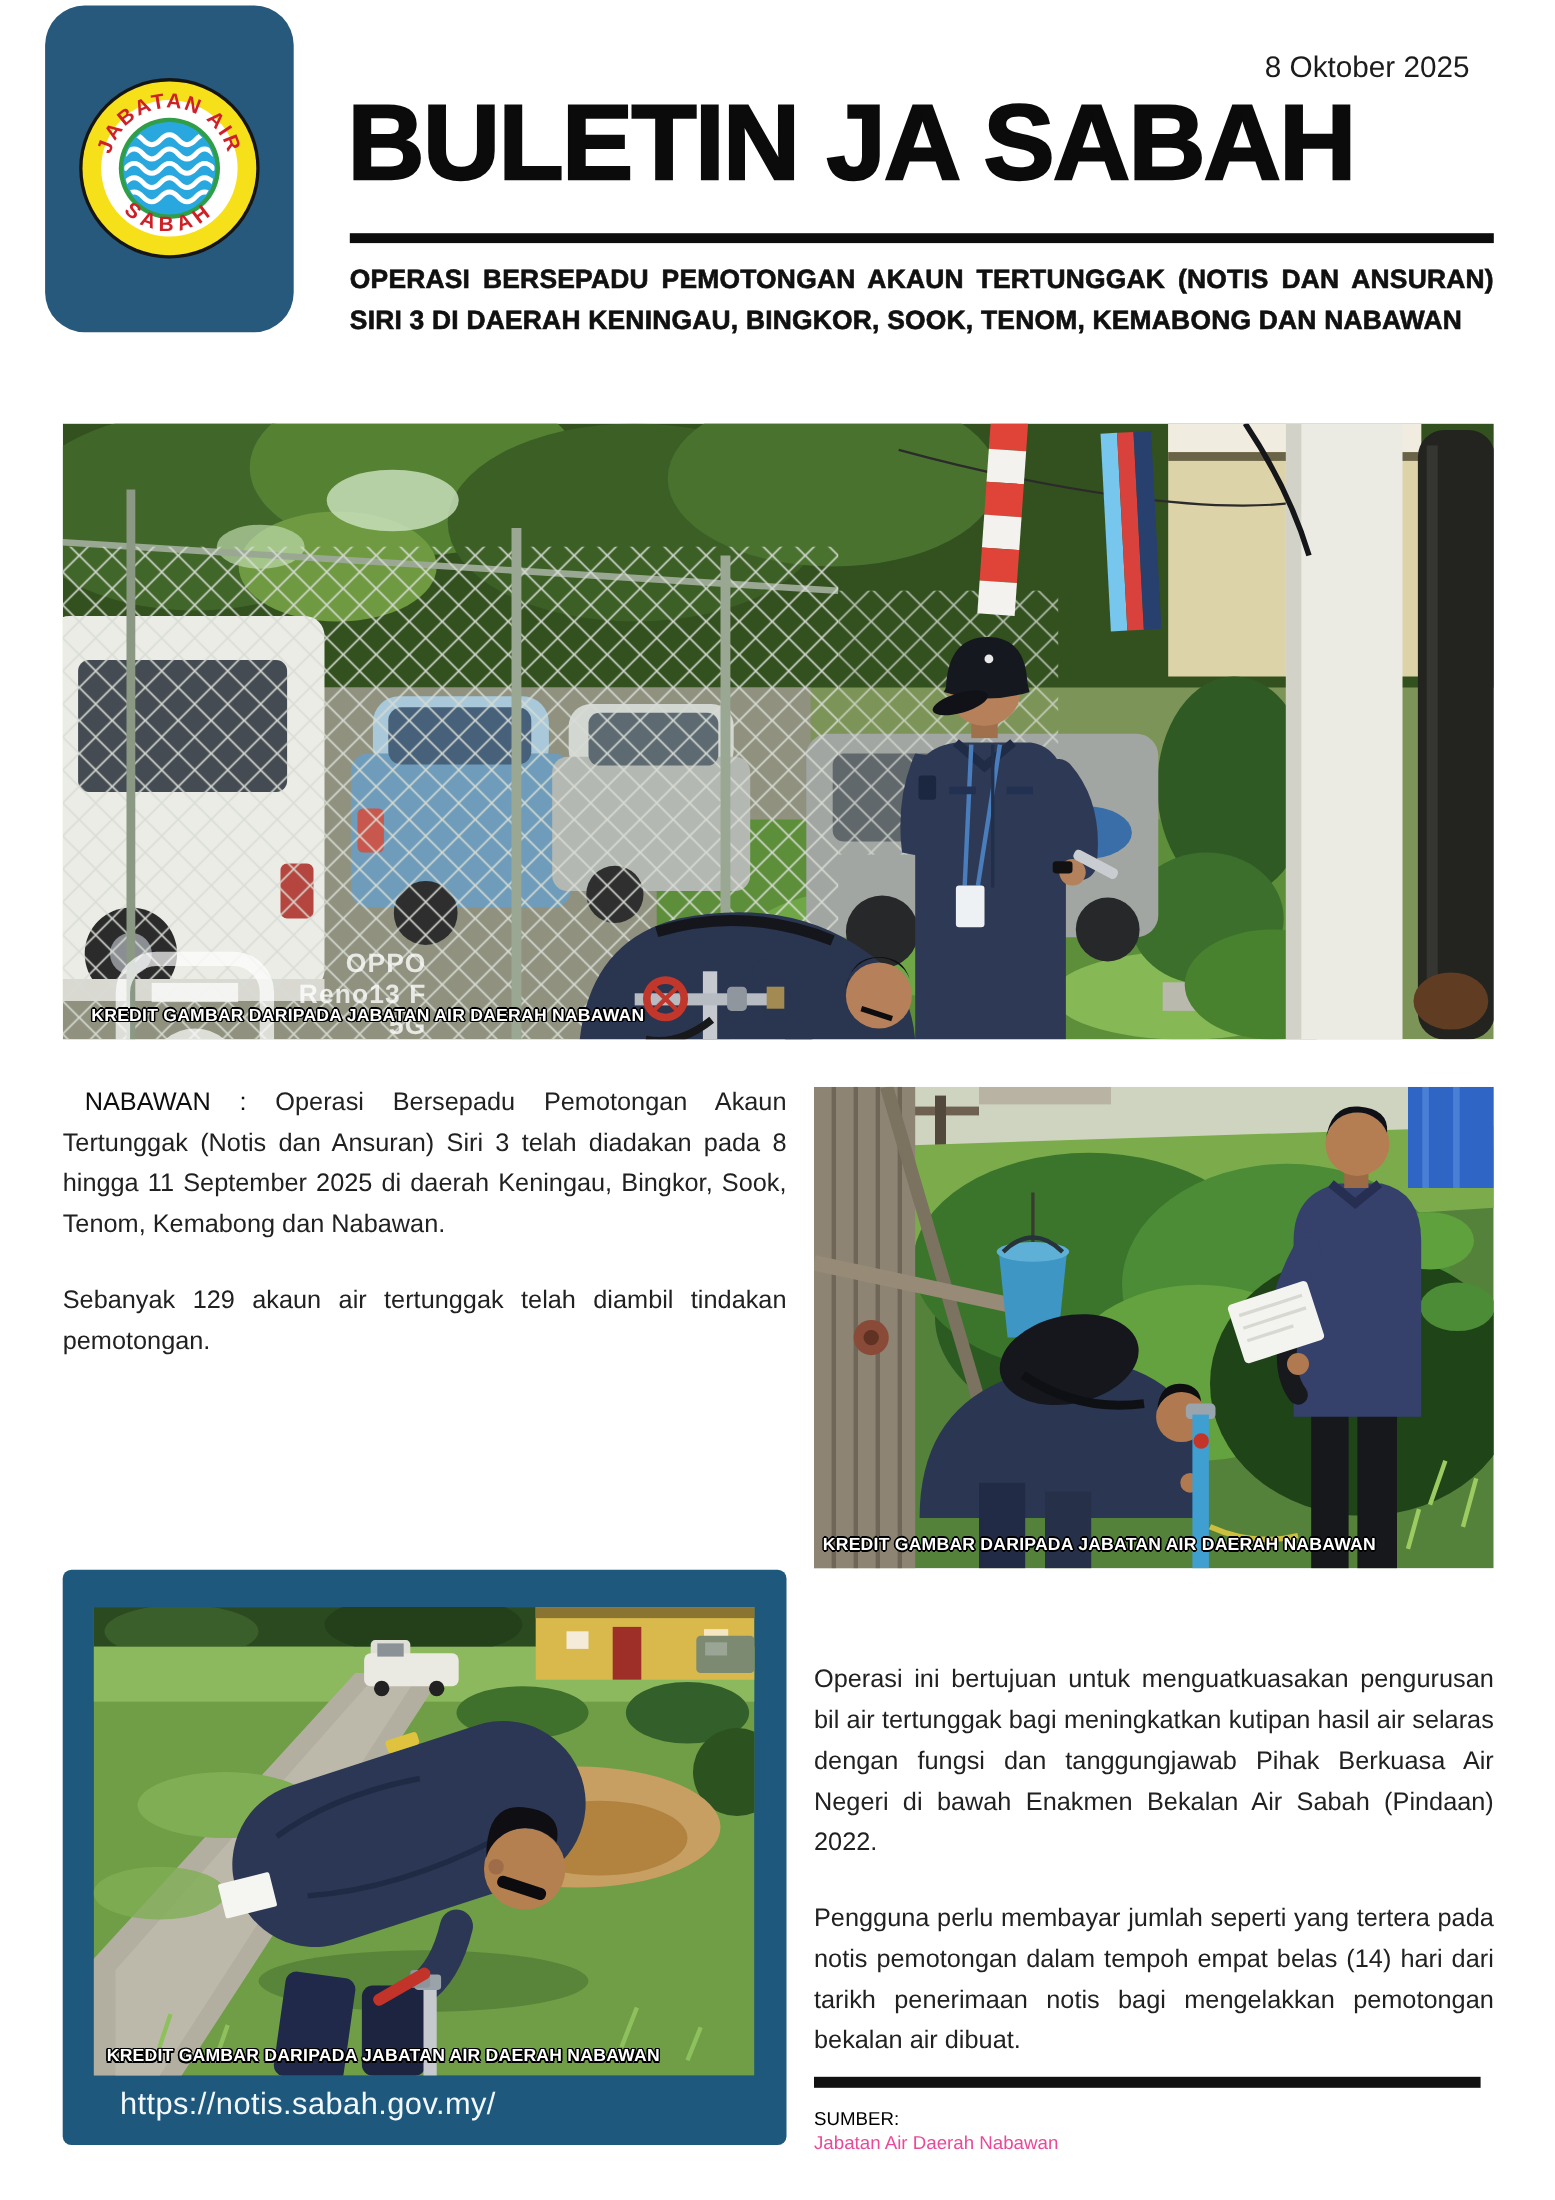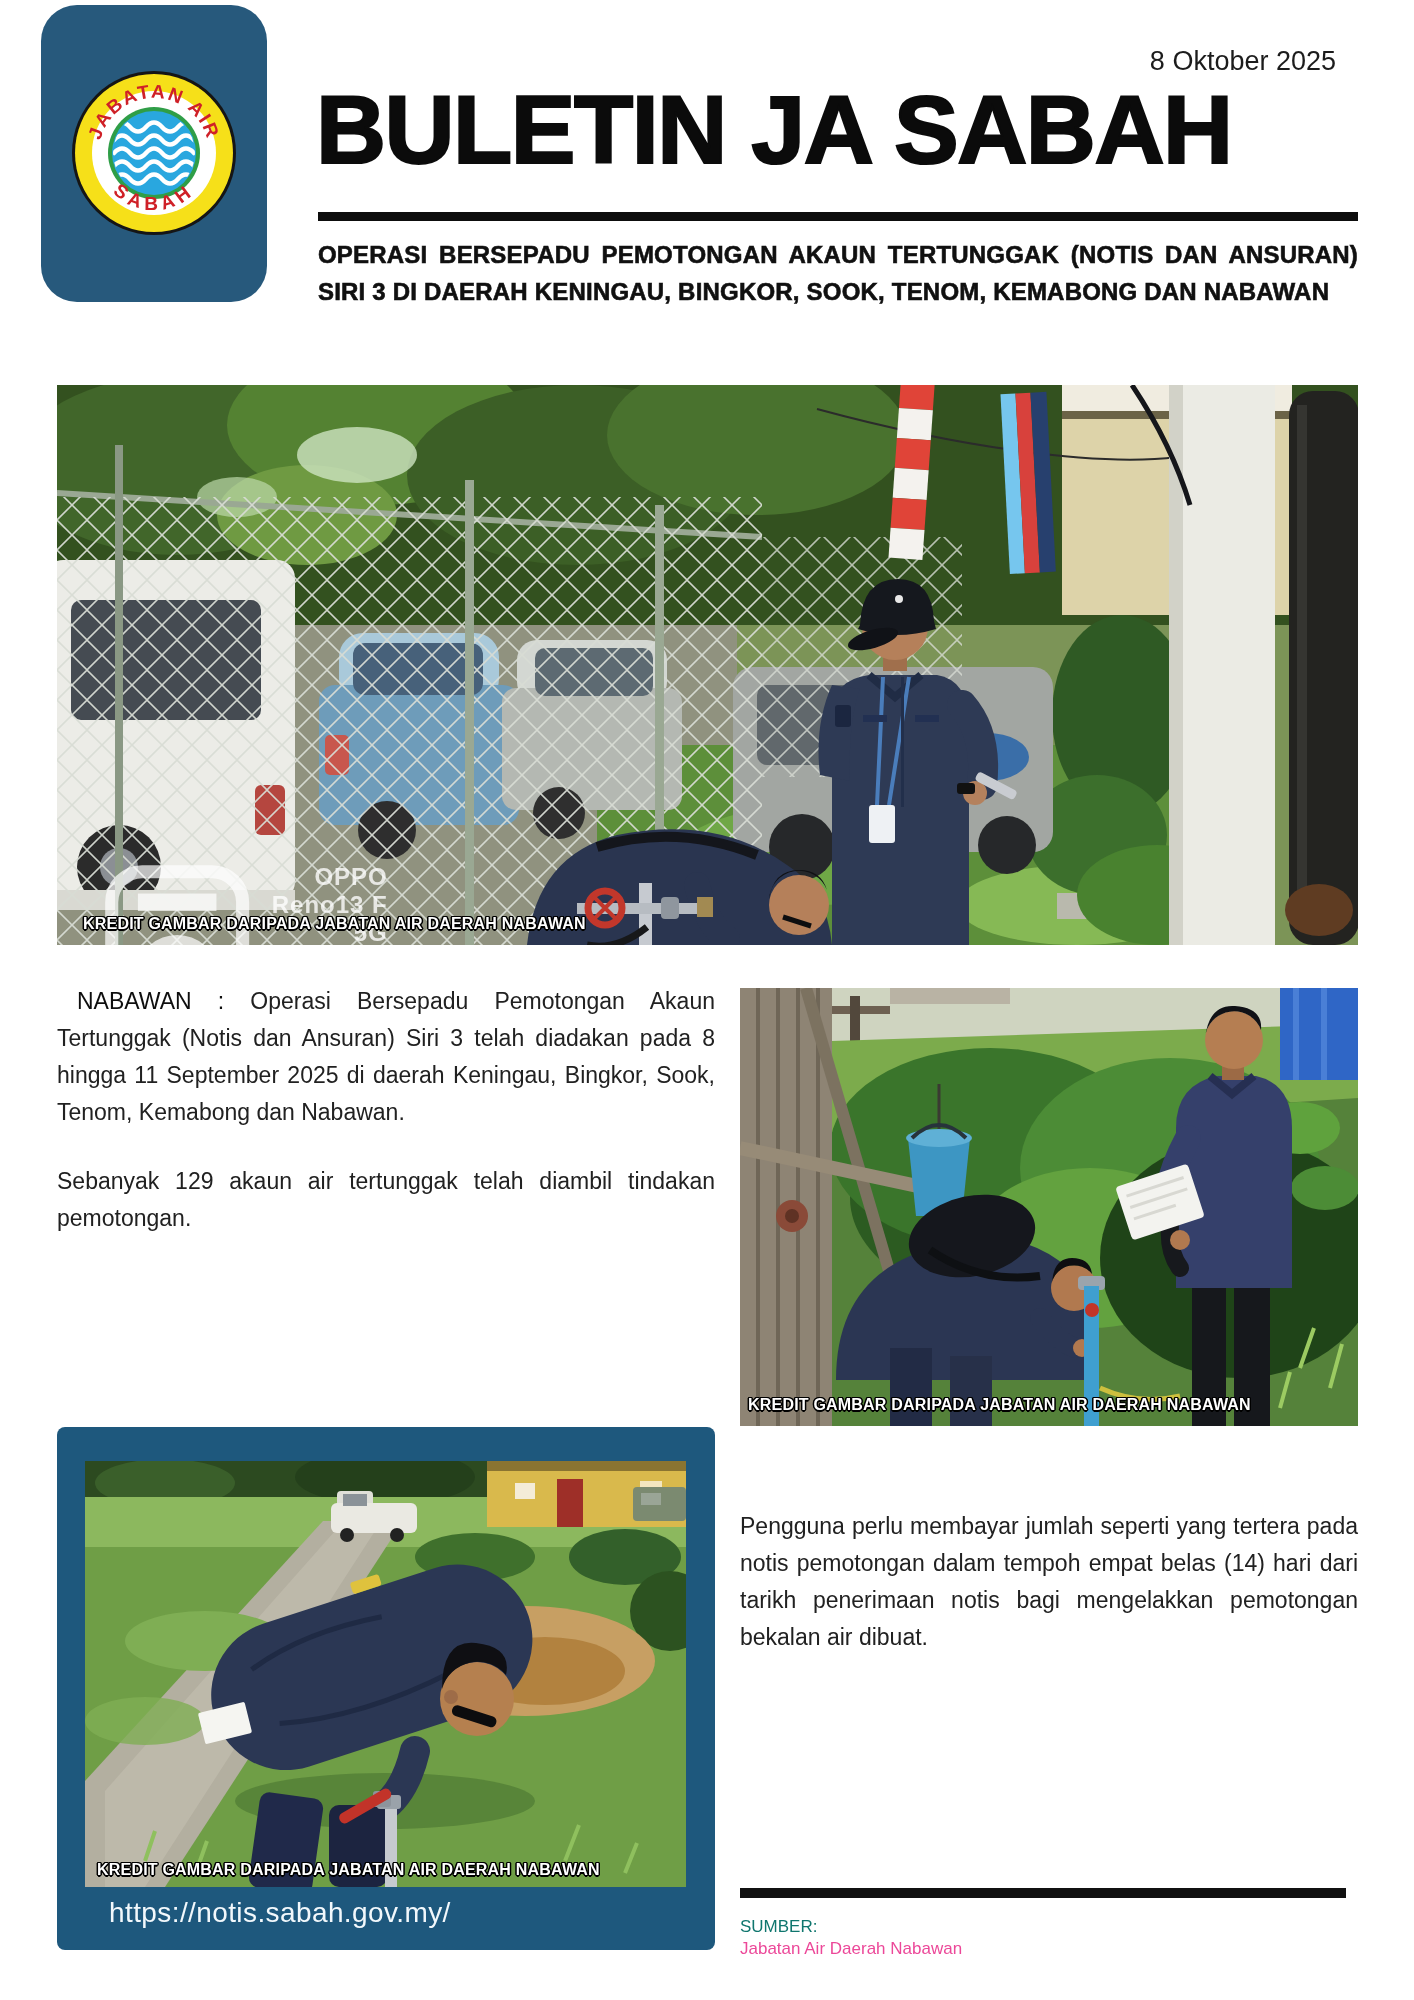--- a/index.html
+++ b/index.html
@@ -45,21 +45,21 @@
   
   .blue-panel{position:absolute;left:57px;top:1427px;width:658px;height:523px;
               background:#1e587d;border-radius:8px;}
   .photo3{left:28px;top:34px;width:601px;height:426px;position:absolute;overflow:hidden;}
   .site-url{position:absolute;left:52px;top:470px;font-size:28px;color:#f2f8fc;
             letter-spacing:.4px;text-decoration:none;}
 
   
   .source{position:absolute;left:740px;top:1888px;width:606px;}
   .source-bar{width:606px;height:10px;background:#111111;}
-  .source-label{margin-top:18px;font-size:17px;color:#0f766e;line-height:22px;}
+  .source-label{margin-top:18px;font-size:17px;color:#000000;line-height:22px;}
   .source-value{font-size:17px;color:#ec4899;line-height:22px;}
 </style>
 </head>
 <body>
 
 <div class="page">
 
   <div class="logo-panel">
     <svg viewBox="0 0 226 297">
       <g transform="translate(113,148)">
@@ -364,20 +364,21 @@
             <rect x="116" y="246" width="48" height="32" rx="2" fill="#f5f5f1"></rect>
           </g>
         <path d="M60,400 l 10,-30 M110,414 l 12,-34 M480,400 l 14,-36 M540,412 l 12,-30" stroke="#8fc05e" stroke-width="4"></path>
       </svg>
       <figcaption class="credit">KREDIT GAMBAR DARIPADA JABATAN AIR DAERAH NABAWAN</figcaption>
     </figure>
     <a class="site-url" href="#">https://notis.sabah.gov.my/</a>
   </div>
 
   <div class="col col-right">
+    <p>Operasi ini bertujuan untuk menguatkuasakan pengurusan bil air tertunggak bagi meningkatkan kutipan hasil air selaras dengan fungsi dan tanggungjawab Pihak Berkuasa Air Negeri di bawah Enakmen Bekalan Air Sabah (Pindaan) 2022.</p>
     <p>Pengguna perlu membayar jumlah seperti yang tertera pada notis pemotongan dalam tempoh empat belas (14) hari dari tarikh penerimaan notis bagi mengelakkan pemotongan bekalan air dibuat.</p>
   </div>
 
   <div class="source">
     <div class="source-bar"></div>
     <div class="source-label">SUMBER:</div>
     <div class="source-value">Jabatan Air Daerah Nabawan</div>
   </div>
 
 </div>

